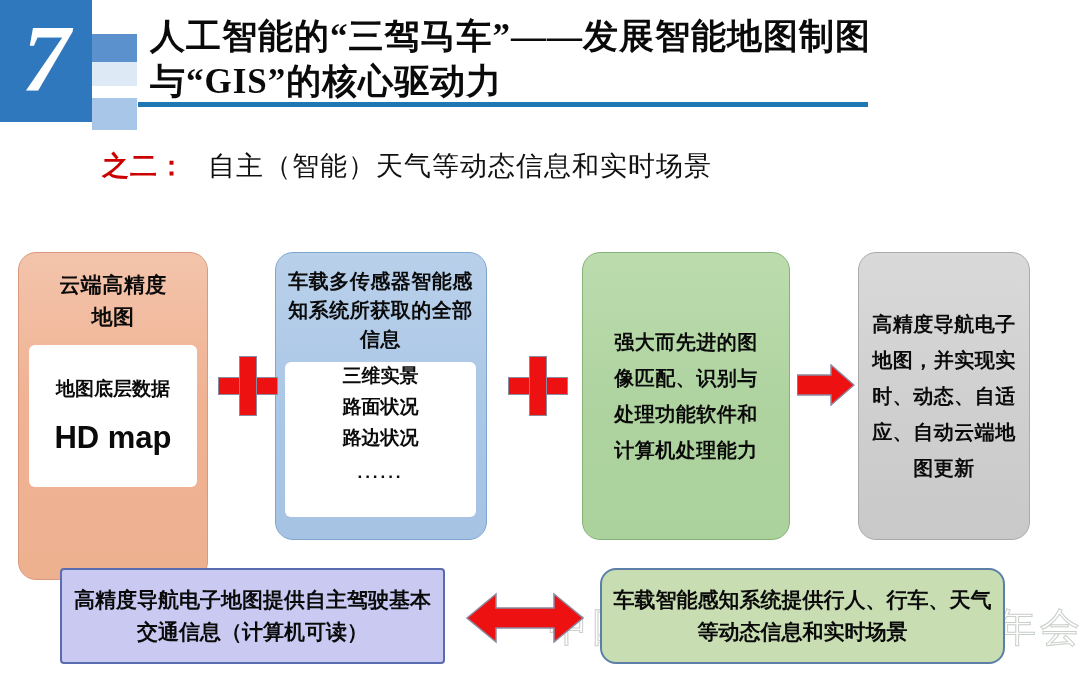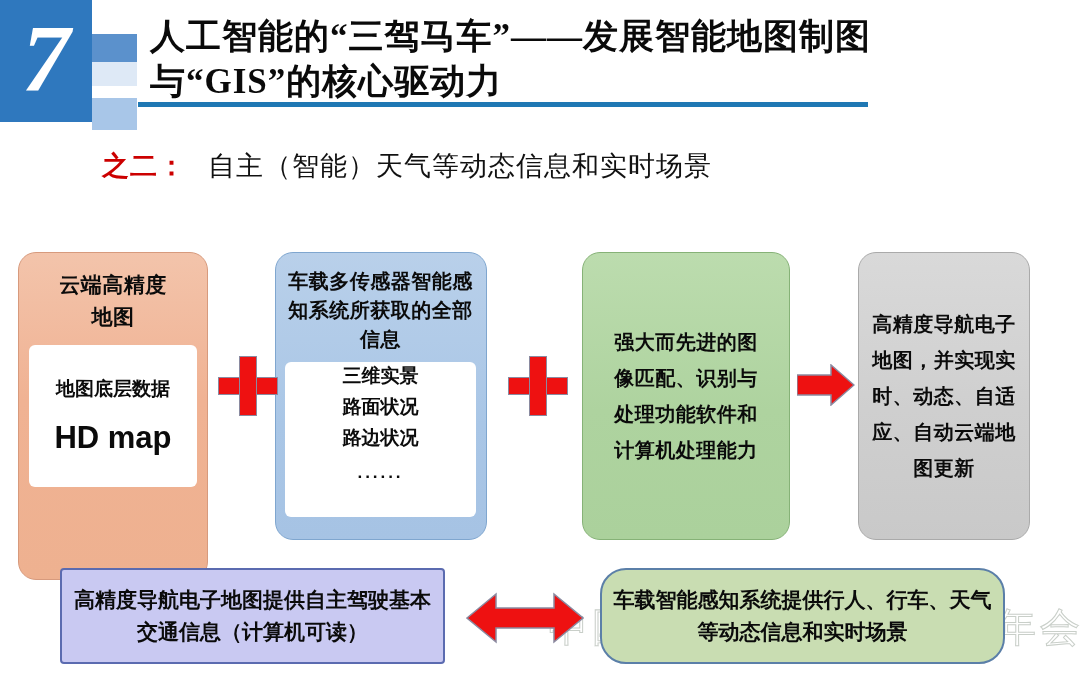--- a/index.html
+++ b/index.html
@@ -158,21 +158,21 @@
     border: 2px solid #5b6bb0;
     border-radius: 4px;
     display: flex; align-items: center; justify-content: center;
     box-sizing: border-box;
     z-index: 3;
   }
   #box-sense-info {
     position: absolute; left: 600px; top: 568px; width: 405px; height: 96px;
     background: #c9ddb2;
     border: 2px solid #5b7fa8;
-    border-radius: 26px;
+    border-radius: 16px;
     display: flex; align-items: center; justify-content: center;
     box-sizing: border-box;
     z-index: 3;
   }
   .bottom-text {
     font-weight: 700; font-size: 21px; line-height: 32px;
     color: #0b0b0b; text-align: center; padding: 0 10px;
   }
 
   

